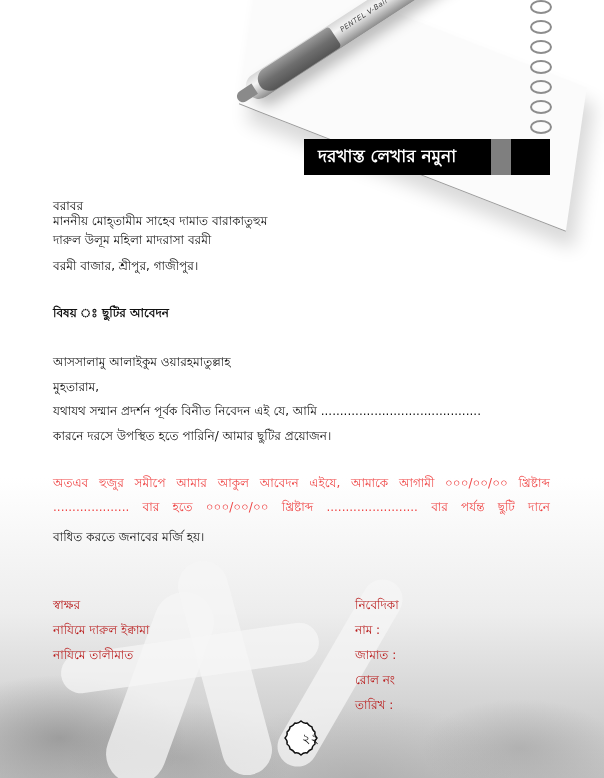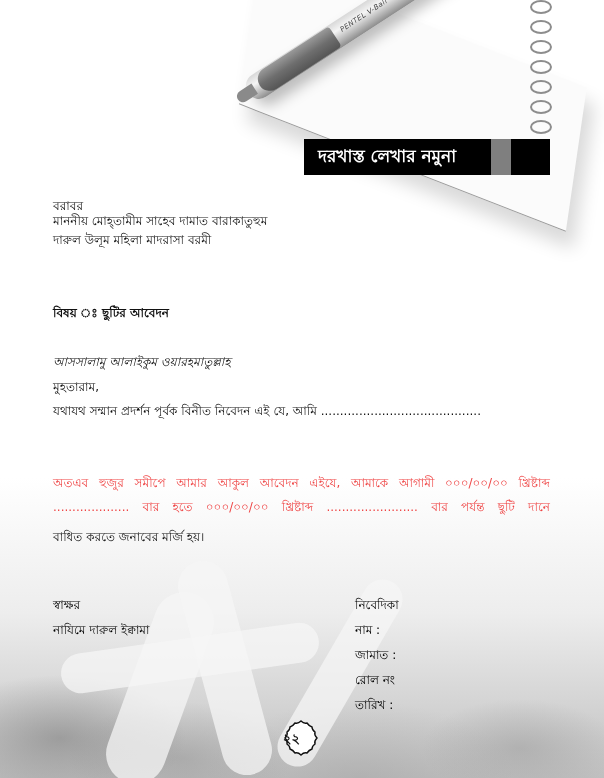--- a/index.html
+++ b/index.html
@@ -141,39 +141,39 @@
       line-height: 16px;
       white-space: nowrap;
       display: flex;
       justify-content: space-between;
       color: #ef4444;
     }
     .sig-col {
       position: absolute;
       font-size: 12px;
       line-height: 16px;
-      color: #000000;
+      color: #b91c1c;
     }
     .sig-col div {
       height: 25px;
       white-space: nowrap;
     }
     .page-number {
       position: absolute;
       left: 283px; top: 720px;
       width: 36px; height: 36px;
     }
     .page-number svg { position: absolute; left: 0; top: 0; }
     .page-number span {
       position: absolute;
       left: 0; top: 9px;
       width: 36px;
-      text-align: left;
+      text-align: right;
       font-size: 13px;
-      font-weight: bold;
+      font-weight: normal;
       color: #111;
     }
   </style>
 </head>
 <body>
 
 <div class="page">
 
   <div class="bg-bottom">
     <div class="bg-stroke" style="left:130px; top:110px; width:60px; height:200px; transform:rotate(20deg);"></div>
@@ -201,27 +201,29 @@
   </div>
 
   <div class="banner">
     <span class="banner-title">দরখাস্ত লেখার নমুনা</span>
     <div class="banner-stripe"></div>
   </div>
 
   <div class="text-line" style="top:182px;margin-top:16px;">বরাবর</div>
   <div class="text-line" style="top:213px;">মাননীয় মোহ্তামীম সাহেব দামাত বারাকাতুহুম</div>
   <div class="text-line" style="top:232px;">দারুল উলূম মহিলা মাদরাসা বরমী</div>
+  <div class="text-line" style="top:258px;">বরমী বাজার, শ্রীপুর, গাজীপুর।</div>
 
   <div class="text-line bold" style="top:305px;text-align:right;">বিষয় ঃ ছুটির আবেদন</div>
 
-  <div class="text-line" style="top:354px;font-style:italic;">আসসালামু আলাইকুম ওয়ারহমাতুল্লাহ</div>
+  <div class="text-line" style="top:354px;">আসসালামু আলাইকুম ওয়ারহমাতুল্লাহ</div>
   <div class="text-line" style="top:379px;">মুহতারাম,</div>
 
   <div class="text-line" style="top:403px;">যথাযথ সম্মান প্রদর্শন পূর্বক বিনীত নিবেদন এই যে, আমি ..........................................</div>
+  <div class="text-line" style="top:428px;">কারনে দরসে উপস্থিত হতে পারিনি/ আমার ছুটির প্রয়োজন।</div>
 
   <div class="justify-line" style="top:475px;">
     <span>অতএব</span>
     <span>হুজুর</span>
     <span>সমীপে</span>
     <span>আমার</span>
     <span>আকুল</span>
     <span>আবেদন</span>
     <span>এইযে,</span>
     <span>আমাকে</span>
@@ -239,20 +241,21 @@
     <span>বার</span>
     <span>পর্যন্ত</span>
     <span>ছুটি</span>
     <span>দানে</span>
   </div>
   <div class="text-line" style="top:529px;text-align:right;">বাধিত করতে জনাবের মর্জি হয়।</div>
 
   <div class="sig-col" style="left:53px; top:597px;">
     <div>স্বাক্ষর</div>
     <div>নাযিমে দারুল ইক্বামা</div>
+    <div>নাযিমে তালীমাত</div>
   </div>
   <div class="sig-col" style="left:355px; top:597px;">
     <div>নিবেদিকা</div>
     <div>নাম :</div>
     <div>জামাত :</div>
     <div>রোল নং</div>
     <div>তারিখ :</div>
   </div>
 
   <div class="page-number">

